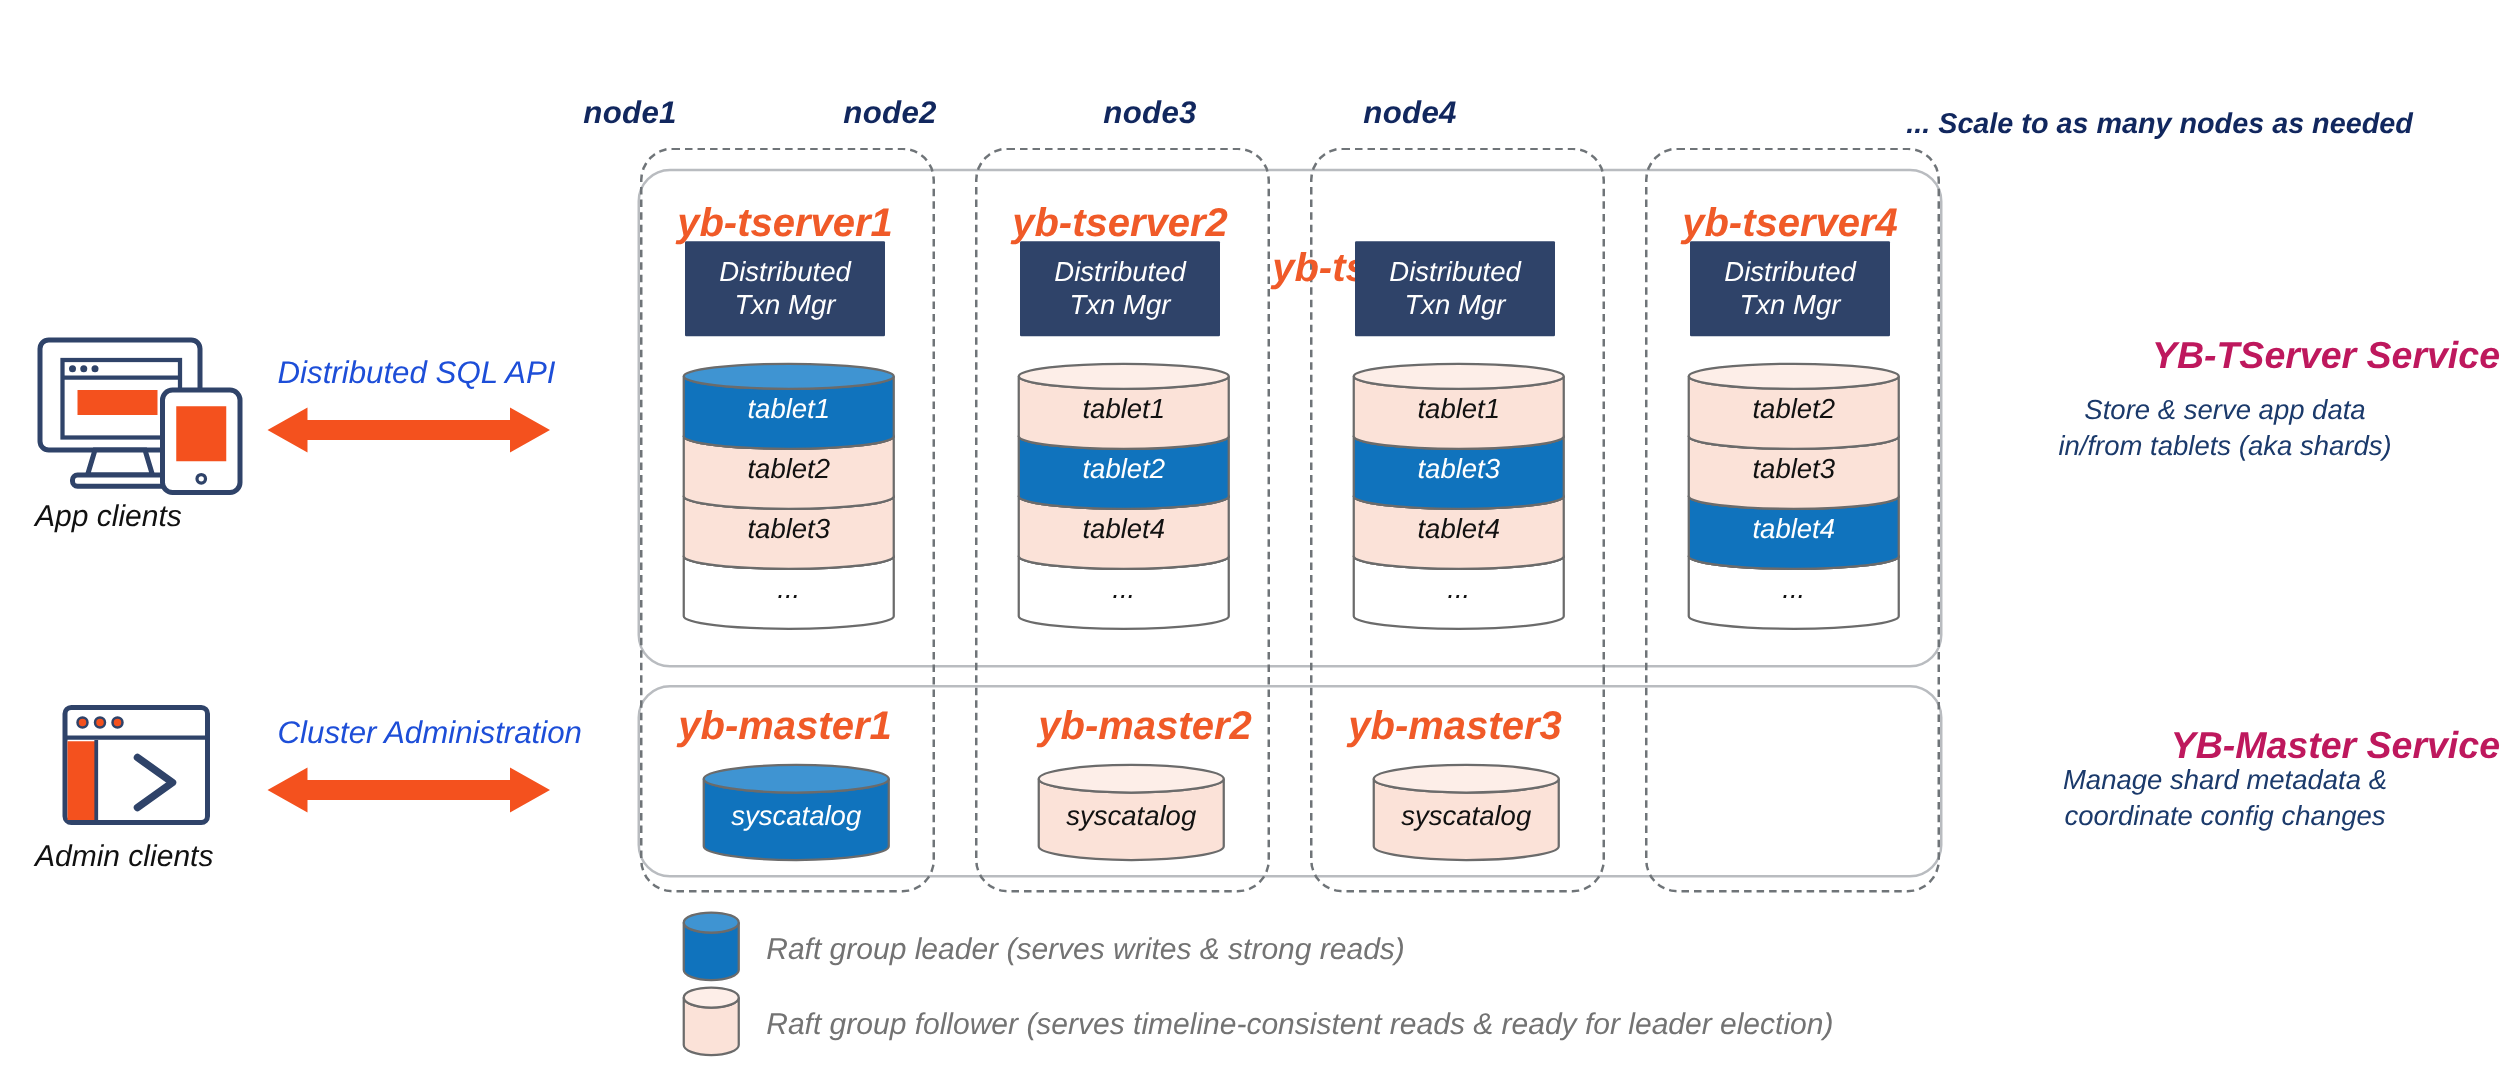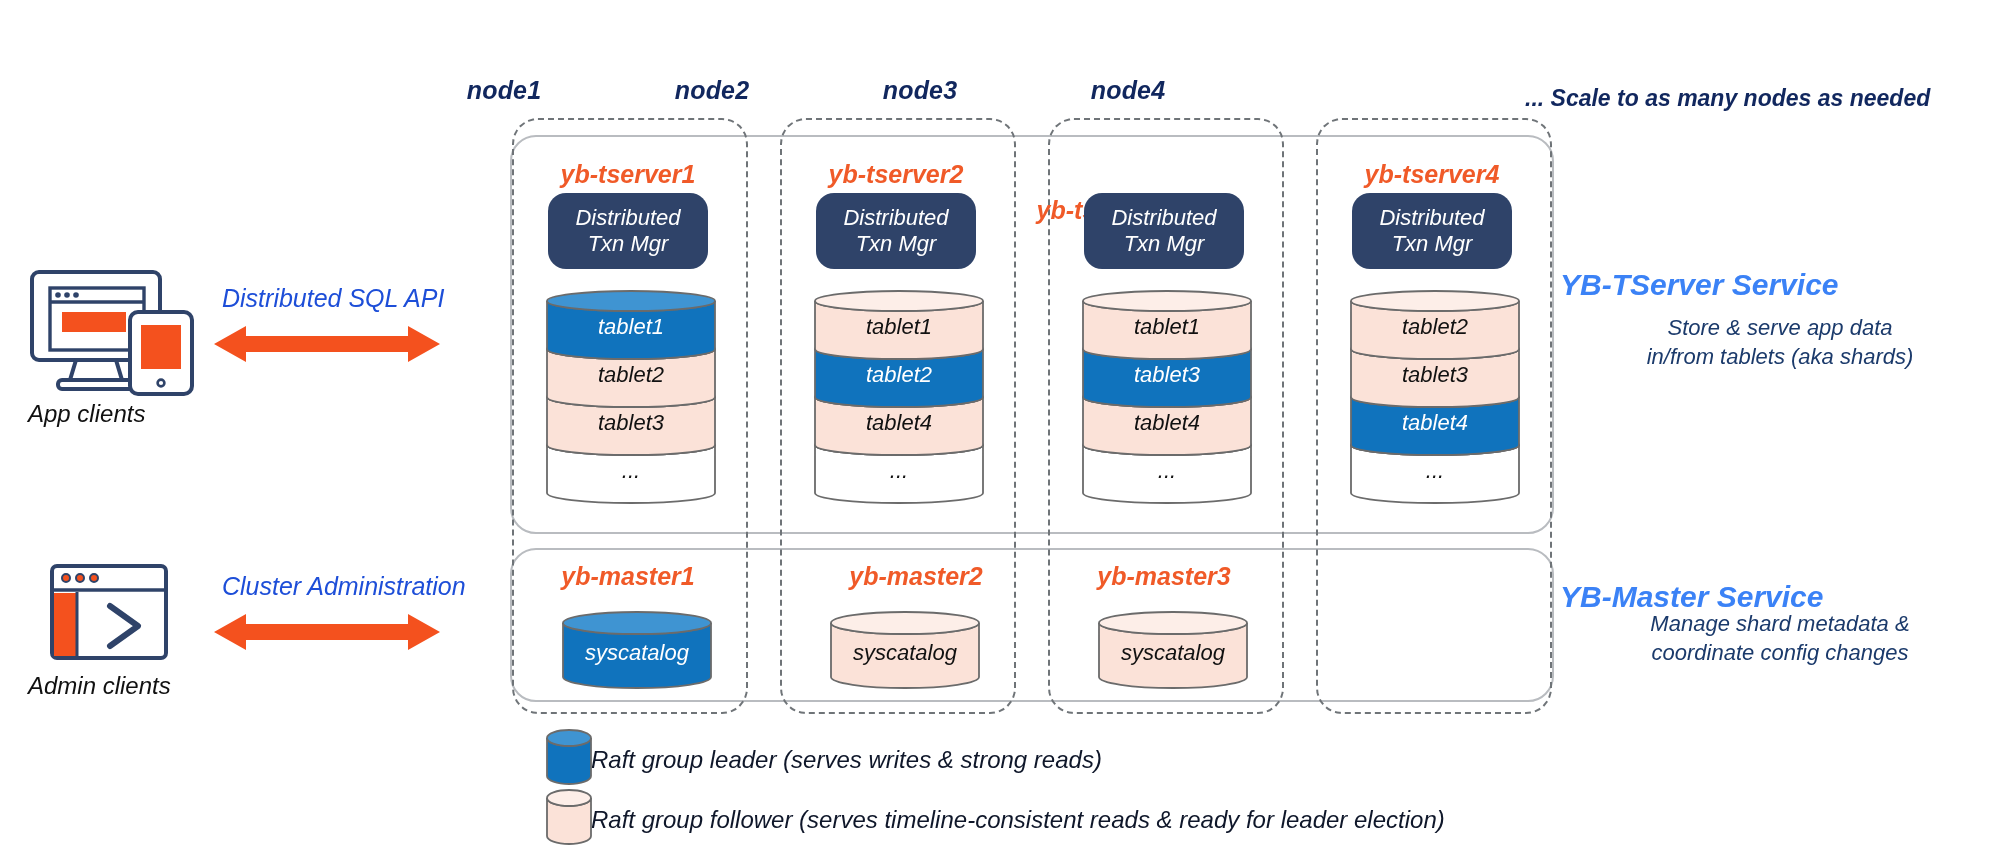--- a/index.html
+++ b/index.html
@@ -32,37 +32,37 @@
   }
 
   
   .service-box{
     position:absolute;border:2px solid #b9bcc0;border-radius:26px;
     background:transparent;z-index:1;
   }
 
   
   .svc-title{
-    position:absolute;text-align:left;width:440px;
-    font-size:30px;font-weight:bold;color:#3b82f6;
+    position:absolute;text-align:right;width:440px;
+    font-size:30px;font-weight:bold;color:#be185d;
   }
   .svc-sub{
     position:absolute;text-align:center;width:440px;
     font-size:22px;color:#1b3a6b;line-height:1.34;
   }
 
   
   .proc-name{
     position:absolute;width:200px;text-align:center;
-    font-size:25px;font-weight:bold;color:#f05a28;z-index:6;
+    font-size:32px;font-weight:bold;color:#f05a28;z-index:6;
   }
 
   
   .txnmgr{
-    position:absolute;width:160px;height:76px;border-radius:18px;
+    position:absolute;width:160px;height:76px;border-radius:1px;
     background:#2f4369;color:#fff;font-size:22px;line-height:1.18;
     display:flex;align-items:center;justify-content:center;text-align:center;
     z-index:6;
   }
 
   
   .cyl{position:absolute;z-index:6;}
   .cyl svg{display:block;overflow:visible;}
   .cyl .seg-txt{
     font-family:"Liberation Sans",sans-serif;font-size:22px;
@@ -72,21 +72,21 @@
   
   .client-caption{
     position:absolute;font-size:24px;color:#111;white-space:nowrap;
   }
   .arrow-label{
     position:absolute;font-size:25px;color:#1d4ed8;white-space:nowrap;
   }
 
   
   .legend-row{position:absolute;display:flex;align-items:center;}
-  .legend-text{font-size:24px;color:#0f172a;white-space:nowrap;margin-left:46px;}
+  .legend-text{font-size:24px;color:#737373;white-space:nowrap;margin-left:68px;}
 </style>
 </head>
 <body>
 
 <div class="stage">
 
   <div class="node-label" style="left:404px;">node1</div>
   <div class="node-label" style="left:612px;">node2</div>
   <div class="node-label" style="left:820px;">node3</div>
   <div class="node-label" style="left:1028px;">node4</div>

